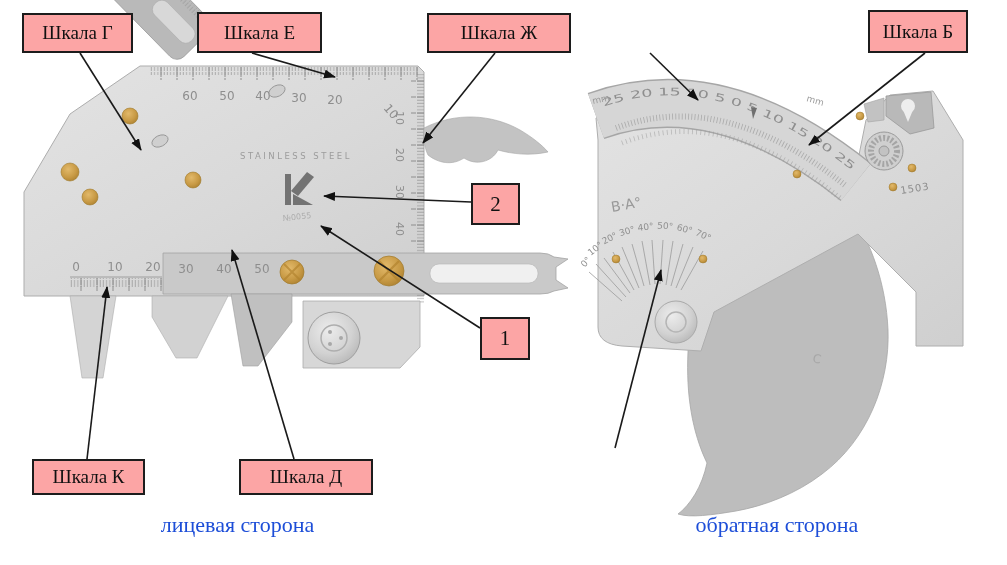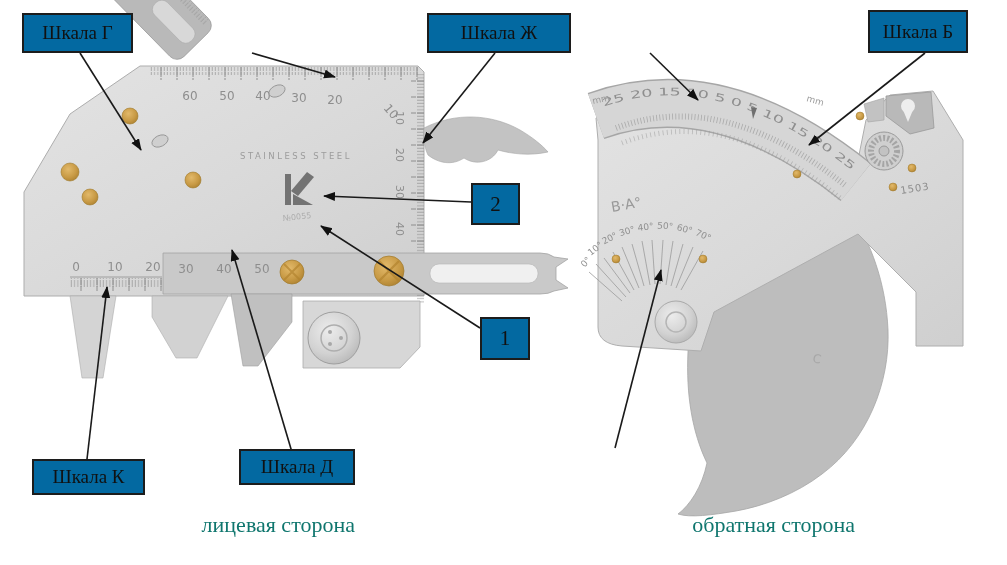--- a/index.html
+++ b/index.html
@@ -1,23 +1,23 @@
 <!DOCTYPE html>
 <html><head>
 <meta charset="utf-8">
 <style>
   html,body{margin:0;padding:0;background:#fff;}
   #stage{position:relative;width:1007px;height:565px;background:#fff;overflow:hidden;
          font-family:"Liberation Serif",serif;}
   #artsvg{position:absolute;left:0;top:0;}
-  .callout{position:absolute;background:#0369a1;border:2px solid #1c1c1c;
+  .callout{position:absolute;background:#fca5a5;border:2px solid #1c1c1c;
            font:19px "Liberation Serif",serif;color:#111;display:flex;
            align-items:center;justify-content:center;box-sizing:border-box;z-index:10;}
-  .caption{position:absolute;font:22px "Liberation Serif",serif;color:#0f766e;
-           text-align:right;z-index:10;}
+  .caption{position:absolute;font:22px "Liberation Serif",serif;color:#1d4ed8;
+           text-align:center;z-index:10;}
   text{font-family:"DejaVu Sans",sans-serif;}
 </style>
 </head>
 <body>
 
 <div id="stage">
 
 <svg id="artsvg" width="1007" height="565" viewBox="0 0 1007 565">
   <defs>
     <pattern id="tMinor" width="3.2" height="8" patternUnits="userSpaceOnUse">
@@ -208,23 +208,24 @@
     <line x1="925" y1="53" x2="809" y2="145" marker-end="url(#arrowHead)"></line>
     <line x1="471" y1="202" x2="324" y2="196" marker-end="url(#arrowHead)"></line>
     <line x1="480" y1="328" x2="321" y2="226" marker-end="url(#arrowHead)"></line>
     <line x1="87" y1="459" x2="107" y2="287" marker-end="url(#arrowHead)"></line>
     <line x1="294" y1="459" x2="232" y2="250" marker-end="url(#arrowHead)"></line>
     <line x1="615" y1="448" x2="661" y2="270" marker-end="url(#arrowHead)"></line>
   </g>
 </svg>
 
 <div class="callout" style="left:22px;top:13px;width:111px;height:40px">Шкала Г</div>
+<div class="callout" style="left:197px;top:12px;width:125px;height:41px">Шкала Е</div>
 <div class="callout" style="left:427px;top:13px;width:144px;height:40px">Шкала Ж</div>
 <div class="callout" style="left:868px;top:10px;width:100px;height:43px">Шкала Б</div>
 <div class="callout" style="left:471px;top:183px;width:49px;height:42px;font-size:21px">2</div>
 <div class="callout" style="left:480px;top:317px;width:50px;height:43px;font-size:21px">1</div>
 <div class="callout" style="left:32px;top:459px;width:113px;height:36px">Шкала К</div>
-<div class="callout" style="left:239px;top:449px;width:116px;height:36px">Шкала Д</div>
+<div class="callout" style="left:239px;top:459px;width:134px;height:36px">Шкала Д</div>
 
 <div class="caption" style="left:120px;top:512px;width:235px">лицевая сторона</div>
-<div class="caption" style="left:625px;top:512px;width:230px">обратная сторона</div>
+<div class="caption" style="left:662px;top:512px;width:230px">обратная сторона</div>
 
 </div>
 
 </body></html>

